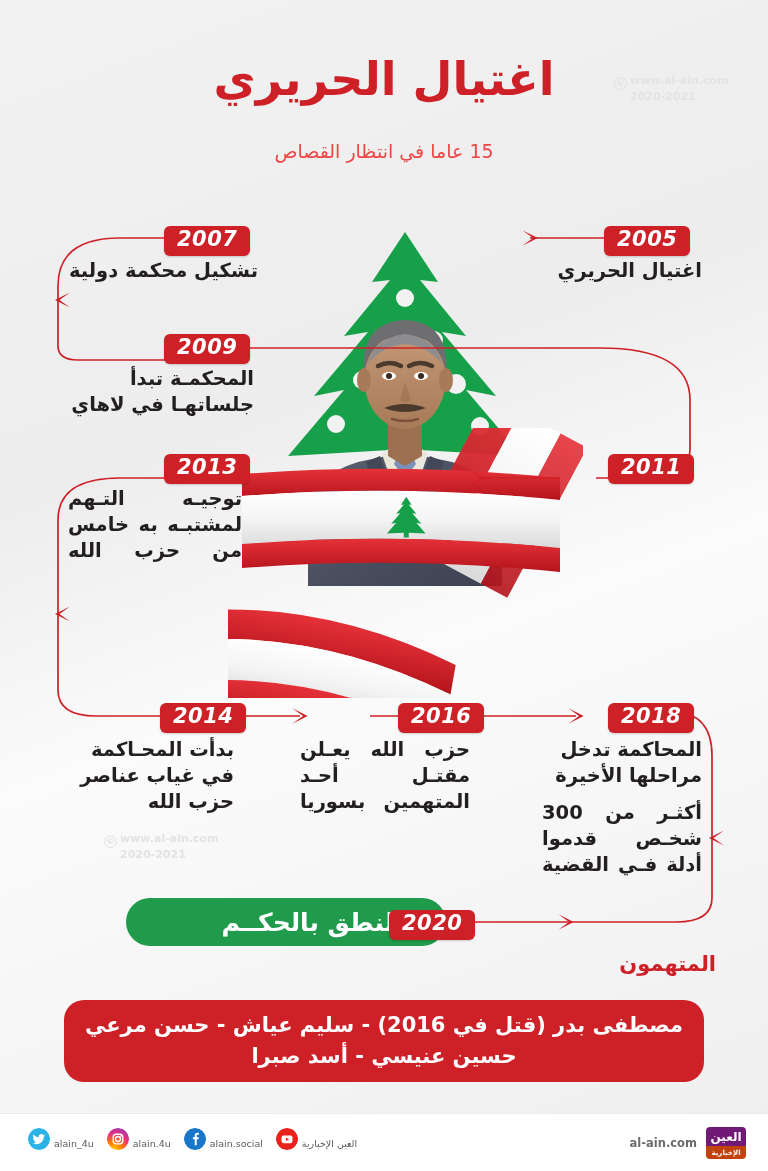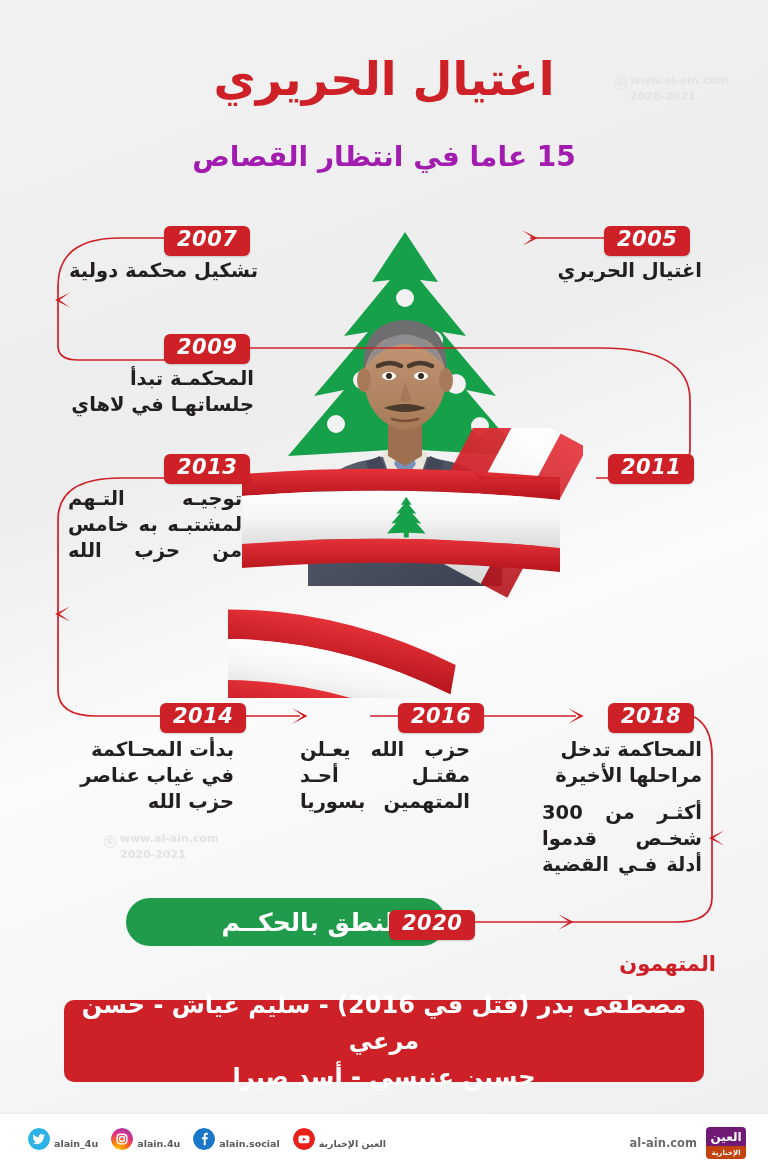--- a/index.html
+++ b/index.html
@@ -12,21 +12,21 @@
   .canvas{ position:absolute; inset:0; }
 
   
   .title{
     position:absolute; top:52px; left:0; right:0; text-align:center;
     font-size:46px; font-weight:bold; color:#CE2027; letter-spacing:-1px;
     direction:rtl;
   }
   .subtitle{
     position:absolute; top:140px; left:0; right:0; text-align:center;
-    font-size:28px; font-weight:bold; color:#a21caf; direction:rtl;
+    font-size:19px; font-weight:normal; color:#ef4444; direction:rtl;
   }
 
   
   .wm{ position:absolute; color:#e3e3e3; font-size:11px; font-weight:bold;
        line-height:1.25; direction:ltr; text-align:left; }
   .wm .cmark{ display:inline-block; width:13px; height:13px; border:1.4px solid #e3e3e3;
        border-radius:50%; font-size:9px; line-height:11px; text-align:center;
        vertical-align:-2px; margin-inline-end:3px; font-weight:bold; }
   .wm-top{ top:74px; left:614px; }
   .wm-mid{ top:832px; left:104px; }
@@ -66,34 +66,34 @@
   }
   .year-2020{ position:absolute; left:389px; top:910px; z-index:7; }
 
   
   .accused-label{
     position:absolute; right:52px; top:952px; color:#CE2027;
     font-size:21px; font-weight:bold; direction:rtl;
   }
   .accused-box{
     position:absolute; left:64px; top:1000px; width:640px; height:82px;
-    background:#CE2027; border-radius:10px; display:flex; flex-direction:column;
+    background:#CE2027; border-radius:20px; display:flex; flex-direction:column;
     align-items:center; justify-content:center; color:#fff; direction:rtl;
-    font-size:24px; font-weight:bold; line-height:1.5; text-align:center;
+    font-size:21px; font-weight:bold; line-height:1.5; text-align:center;
   }
 
   
   .footer{
     position:absolute; left:0; right:0; bottom:0; height:58px;
     background:#ffffff; border-top:1px solid #ebebeb;
   }
   .social{ position:absolute; left:28px; top:14px; display:flex; align-items:center; gap:13px; direction:ltr; }
   .s-item{ display:flex; align-items:flex-end; gap:4px; }
   .s-ic{ width:22px; height:22px; border-radius:50%; display:block; }
-  .s-tx{ font-size:9.5px; color:#5a5a5a; font-weight:bold; padding-bottom:1px; }
+  .s-tx{ font-size:9.5px; color:#5a5a5a; font-weight:normal; padding-bottom:1px; }
   .s-tx.ar{ direction:rtl; font-size:9.5px; }
   .brand{ position:absolute; right:22px; top:13px; display:flex; align-items:center; gap:9px; direction:ltr; }
   .brand-url{ font-size:11.5px; color:#6c6c6c; font-weight:bold; }
   .brand-logo{ width:40px; height:32px; border-radius:4px; overflow:hidden;
      display:flex; flex-direction:column; }
   .bl-top{ flex:1.5; background:#701a75; color:#fff; font-size:12px; font-weight:bold;
      display:flex; align-items:center; justify-content:center; direction:rtl; }
   .bl-bot{ flex:1; background:#c2410c; color:#fff; font-size:7px; font-weight:bold;
      display:flex; align-items:center; justify-content:center; direction:rtl; }
 </style>

